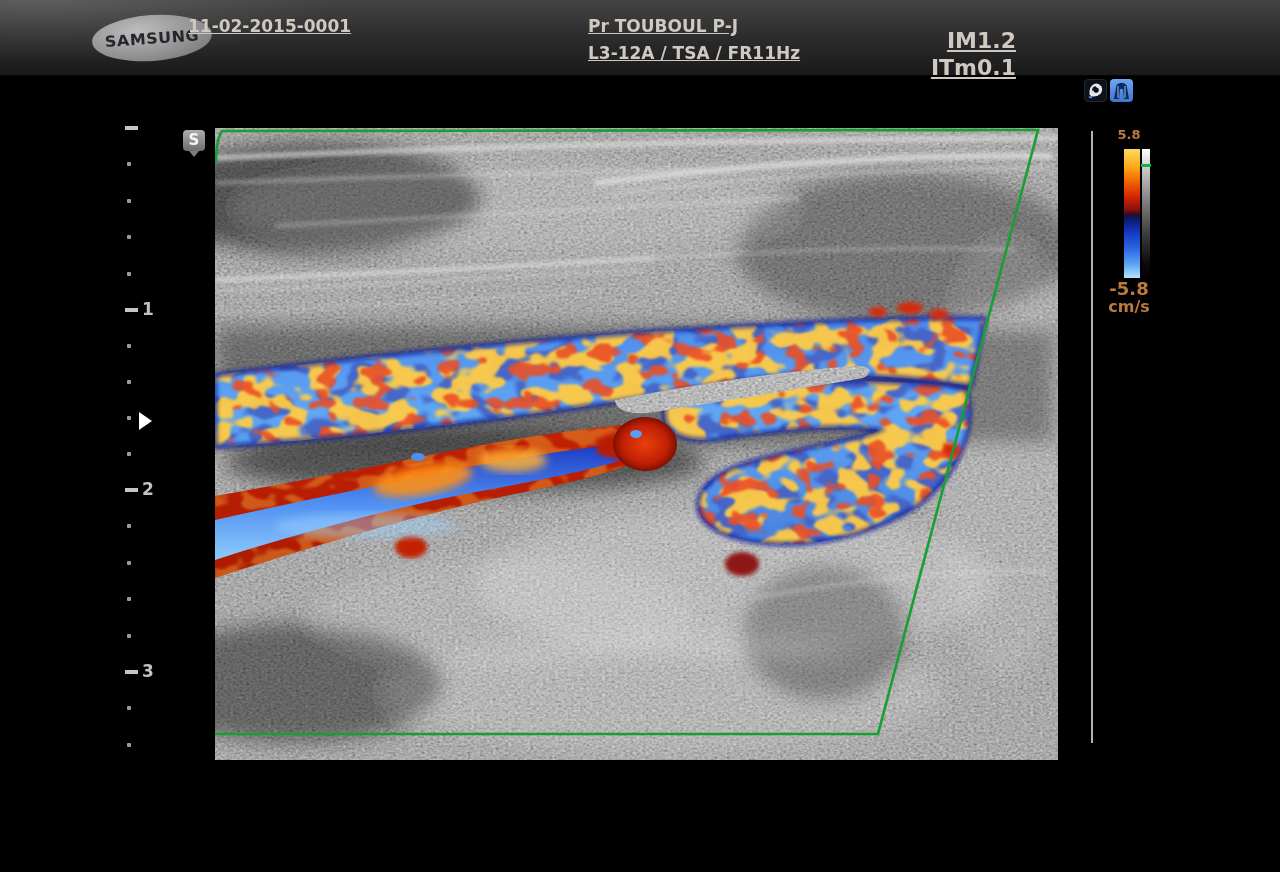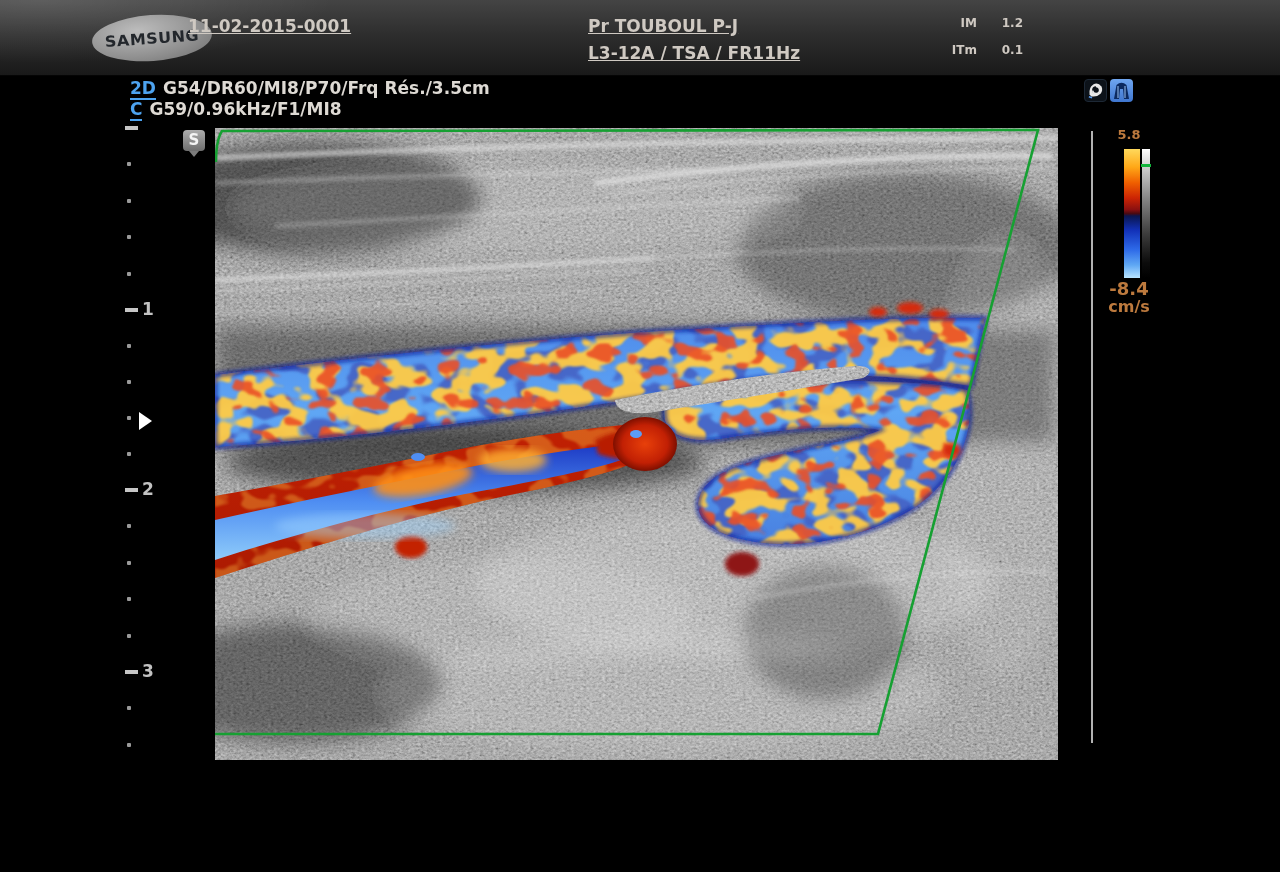--- a/index.html
+++ b/index.html
@@ -12,24 +12,24 @@
   .header::before{content:"";position:absolute;inset:0;
           background:radial-gradient(420px 90px at 40px 0px,rgba(255,255,255,.14),rgba(255,255,255,0) 70%);}
   .logo{position:absolute;left:92px;top:15px;width:120px;height:46px;border-radius:50%;
         background:radial-gradient(ellipse at 38% 32%,#bdbdbd,#8e8e8e 62%,#6e6e6e 100%);
         display:flex;align-items:center;justify-content:center;transform:rotate(-4deg);}
   .logo span{color:#23272c;font-weight:bold;font-size:16px;letter-spacing:.5px;transform:scaleY(.95);}
   .htxt{position:absolute;color:#cfc9c2;font-weight:bold;font-size:17px;white-space:nowrap;text-decoration:underline;}
   .patient-id{left:188px;top:16px;}
   .physician{left:588px;top:16px;}
   .probe-preset{left:588px;top:43px;text-align:center;}
-  .miti{position:absolute;left:905px;top:16px;width:118px;color:#cfc9c2;font-weight:bold;font-size:12px;}
+  .miti{position:absolute;left:905px;top:28px;width:118px;color:#cfc9c2;font-weight:bold;font-size:22px;text-decoration:underline;}
   .miti .row{display:flex;justify-content:flex-end;height:27px;}
   .miti .lbl{width:58px;text-align:right;}
-  .miti .val{width:46px;text-align:right;}
+  .miti .val{width:46px;text-align:left;}
   .dtblock{position:absolute;right:117px;top:16px;text-align:right;color:#cfc9c2;font-weight:bold;font-size:17px;}
   .dtblock div{height:27px;}
   
   .params{position:absolute;left:130px;top:78px;font-size:17px;font-weight:600;color:#dedad4;}
   .params .pline{height:21px;line-height:20px;white-space:nowrap;}
   .params .mode{color:var(--accent-blue,#4da3f0);border-bottom:2px solid var(--accent-blue,#4da3f0);
                 margin-right:7px;padding-bottom:0px;font-weight:bold;}
   
   .ticon{position:absolute;width:23px;height:23px;border-radius:4px;top:79px;}
   .ticon svg{position:absolute;inset:0;}
@@ -80,28 +80,20 @@
         <span class="lbl">IM</span>
         <span class="val">1.2</span>
       </div>
       <div class="row">
         <span class="lbl">ITm</span>
         <span class="val">0.1</span>
       </div>
     </div>
   </div>
 
-  <div class="params">
-    <div class="pline">
-      <span class="mode">2D</span><span>G54/DR60/MI8/P70/Frq Rés./3.5cm</span>
-    </div>
-    <div class="pline">
-      <span class="mode">C</span><span>G59/0.96kHz/F1/MI8</span>
-    </div>
-  </div>
 
   <div class="ticon" id="icon-probe">
     <svg viewBox="0 0 23 23">
       <path d="M5 16 Q4 8 9 5 Q14 2 18 7 Q20 11 17 15 Q13 19 7 18 Z" fill="#e8e8e8"></path>
       <circle cx="12" cy="11" r="4.2" fill="#0c1219"></circle>
       <path d="M12 7.2 A3.8 3.8 0 1 1 8.4 11.6" stroke="#e8e8e8" stroke-width="1.6" fill="none"></path>
       <path d="M4.5 17.5 l3.5 1.2 -0.6 1.6 -3.4 -1.2 Z" fill="#5a9af0"></path>
     </svg>
   </div>
   <div class="ticon" id="icon-body">
@@ -270,16 +262,16 @@
   </div>
 
   <div class="s-badge">S</div>
   <div class="focus-arrow"></div>
 
   <div class="vline"></div>
   <div class="scale-max">5.8</div>
   <div class="cbar"></div>
   <div class="gbar"></div>
   <div class="gtick"></div>
-  <div class="scale-min">-8.4</div>
+  <div class="scale-min">-5.8</div>
   <div class="scale-unit">cm/s</div>
 
 </div>
 
 </body></html>

